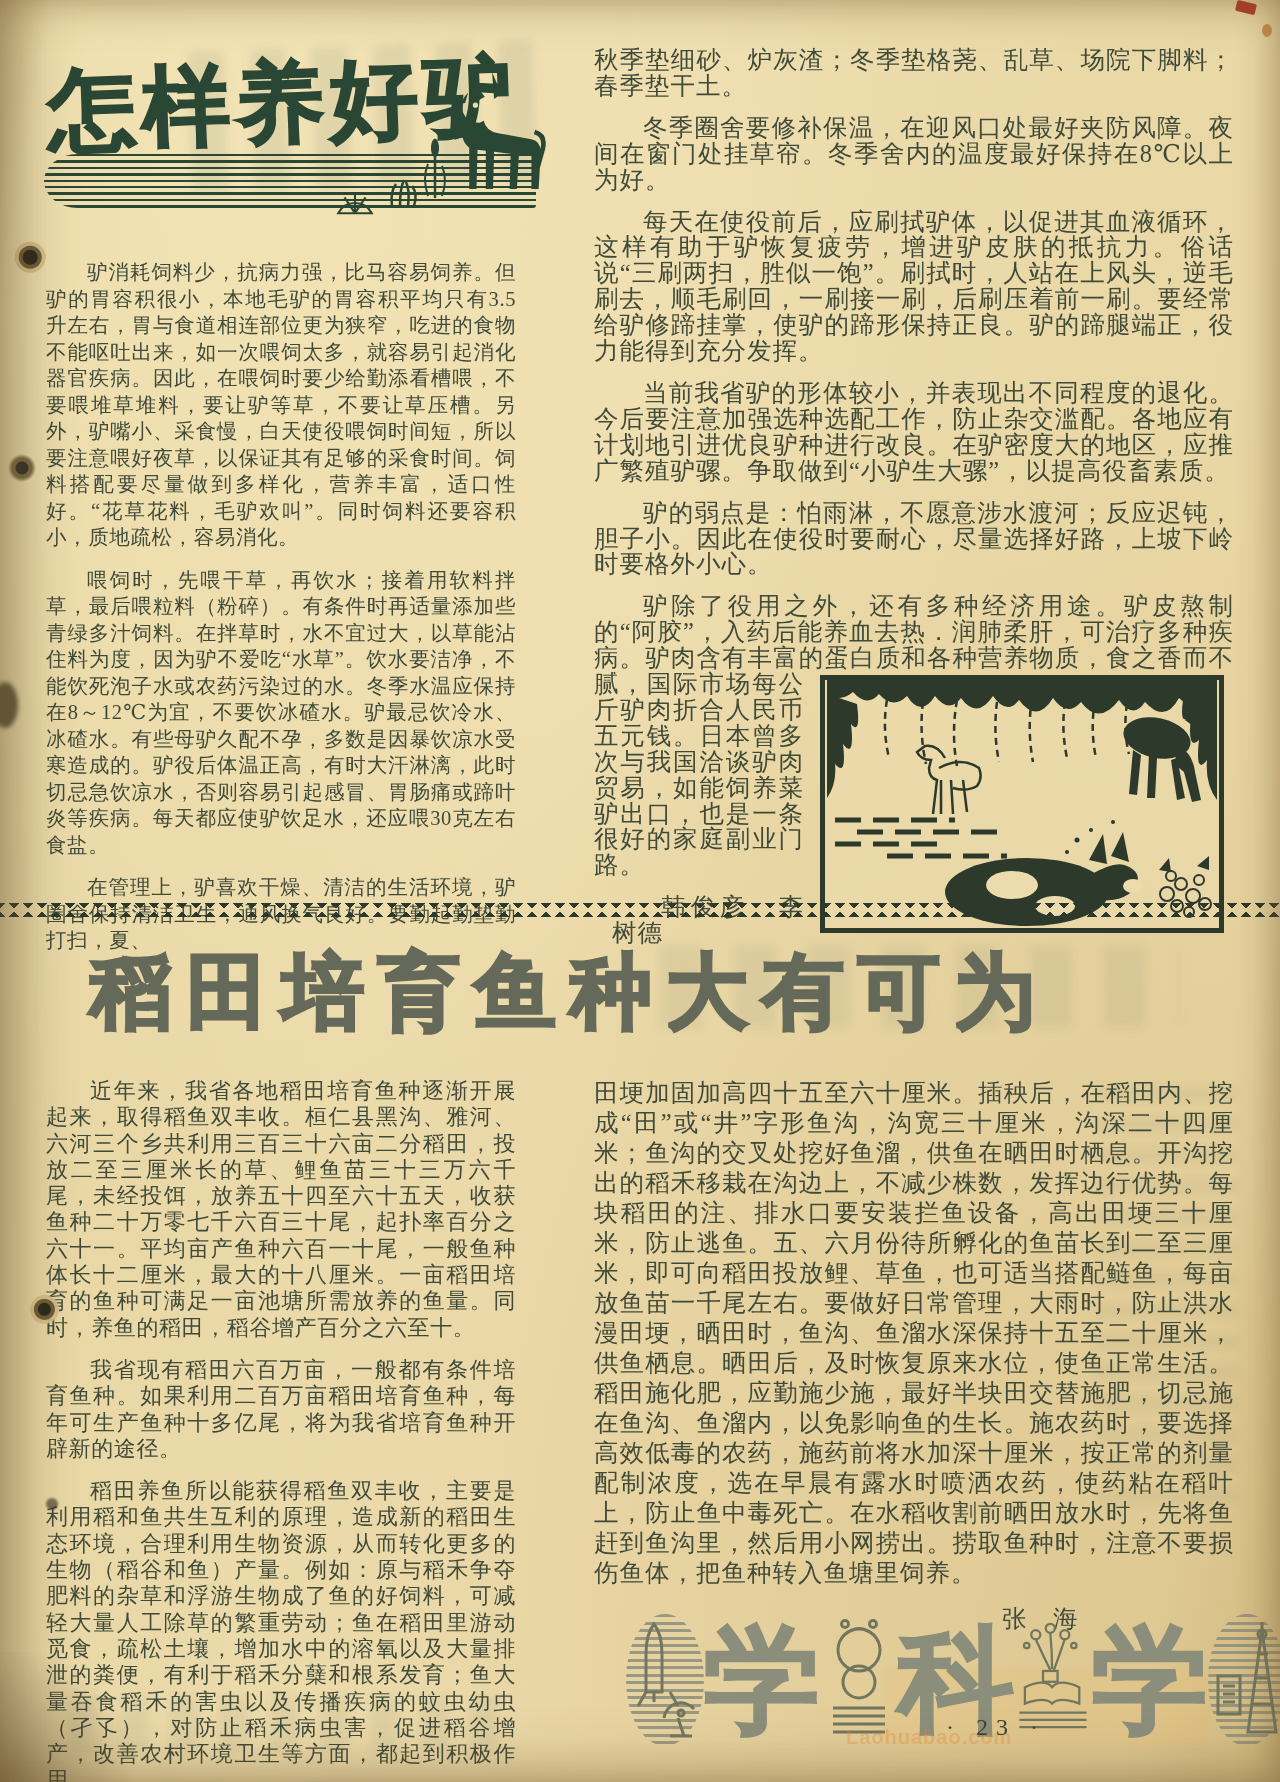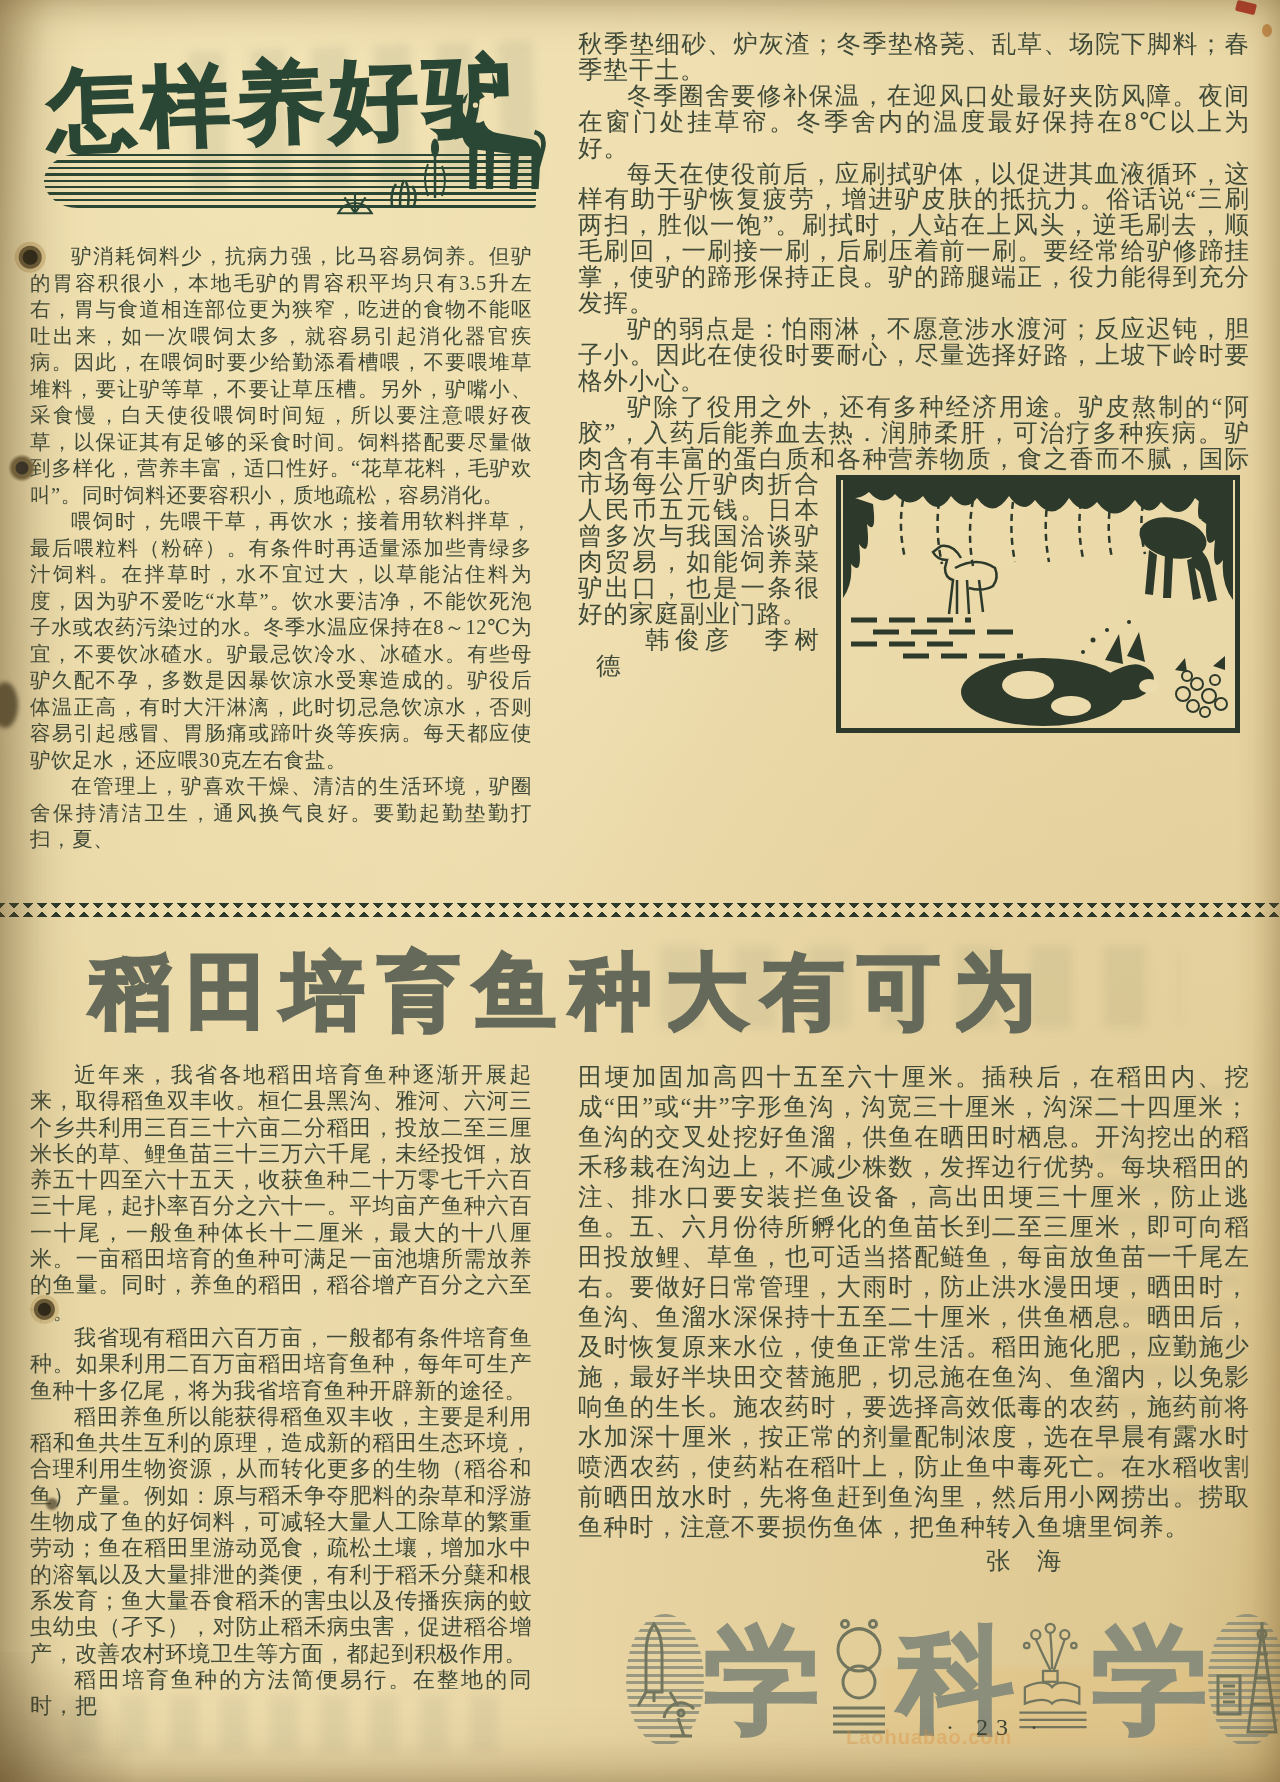--- a/index.html
+++ b/index.html
@@ -14,21 +14,21 @@
   }
   .page::after{
     content:"";position:absolute;inset:0;pointer-events:none;
     box-shadow:
       inset 42px 0 55px -22px rgba(95,75,38,.45),
       inset -20px 0 34px -14px rgba(118,92,48,.38),
       inset 0 26px 44px -20px rgba(128,104,58,.28),
       inset 0 -34px 55px -22px rgba(118,92,48,.34);
   }
   .col{position:absolute;text-align:justify;}
-  .col p{margin:0;text-indent:2em;}
+  .col p{margin:16px;text-indent:2em;}
   .col p.cont{text-indent:0;}
   .a1-left {left:30px; top:243px; width:502px; font-size:20.5px; line-height:26.5px; letter-spacing:.6px;}
   .a1-right{left:578px; top:31px;  width:672px; font-size:24.5px; line-height:25.9px; letter-spacing:1px;}
   .a2-left {left:30px; top:1062px; width:502px; font-size:22px; line-height:26.3px; letter-spacing:.6px;}
   .a2-right{left:578px; top:1062px; width:672px; font-size:24.5px; line-height:30px; letter-spacing:1px;}
 
   
   .title-block{position:absolute;left:38px;top:26px;width:510px;height:200px;}
   .title-text{
     position:absolute;left:10px;top:18px;white-space:nowrap;
@@ -165,20 +165,21 @@
   <div class="col a1-left">
     <p>驴消耗饲料少，抗病力强，比马容易饲养。但驴的胃容积很小，本地毛驴的胃容积平均只有3.5升左右，胃与食道相连部位更为狭窄，吃进的食物不能呕吐出来，如一次喂饲太多，就容易引起消化器官疾病。因此，在喂饲时要少给勤添看槽喂，不要喂堆草堆料，要让驴等草，不要让草压槽。另外，驴嘴小、采食慢，白天使役喂饲时间短，所以要注意喂好夜草，以保证其有足够的采食时间。饲料搭配要尽量做到多样化，营养丰富，适口性好。“花草花料，毛驴欢叫”。同时饲料还要容积小，质地疏松，容易消化。</p>
     <p>喂饲时，先喂干草，再饮水；接着用软料拌草，最后喂粒料（粉碎）。有条件时再适量添加些青绿多汁饲料。在拌草时，水不宜过大，以草能沾住料为度，因为驴不爱吃“水草”。饮水要洁净，不能饮死泡子水或农药污染过的水。冬季水温应保持在8～12℃为宜，不要饮冰碴水。驴最忌饮冷水、冰碴水。有些母驴久配不孕，多数是因暴饮凉水受寒造成的。驴役后体温正高，有时大汗淋漓，此时切忌急饮凉水，否则容易引起感冒、胃肠痛或蹄叶炎等疾病。每天都应使驴饮足水，还应喂30克左右食盐。</p>
     <p>在管理上，驴喜欢干燥、清洁的生活环境，驴圈舍保持清洁卫生，通风换气良好。要勤起勤垫勤打扫，夏、</p>
   </div>
 
   <div class="col a1-right">
     <p class="cont">秋季垫细砂、炉灰渣；冬季垫格荛、乱草、场院下脚料；春季垫干土。</p>
     <p>冬季圈舍要修补保温，在迎风口处最好夹防风障。夜间在窗门处挂草帘。冬季舍内的温度最好保持在8℃以上为好。</p>
     <p>每天在使役前后，应刷拭驴体，以促进其血液循环，这样有助于驴恢复疲劳，增进驴皮肤的抵抗力。俗话说“三刷两扫，胜似一饱”。刷拭时，人站在上风头，逆毛刷去，顺毛刷回，一刷接一刷，后刷压着前一刷。要经常给驴修蹄挂掌，使驴的蹄形保持正良。驴的蹄腿端正，役力能得到充分发挥。</p>
+    <p>当前我省驴的形体较小，并表现出不同程度的退化。今后要注意加强选种选配工作，防止杂交滥配。各地应有计划地引进优良驴种进行改良。在驴密度大的地区，应推广繁殖驴骡。争取做到“小驴生大骡”，以提高役畜素质。</p>
     <p>驴的弱点是：怕雨淋，不愿意涉水渡河；反应迟钝，胆子小。因此在使役时要耐心，尽量选择好路，上坡下岭时要格外小心。</p>
     <p>
       <span>驴除了役用之外，还有多种经济用途。驴皮熬制的“阿胶”，入药后能养血去热．润肺柔肝，可治疗多种疾病。驴肉含有丰富的蛋白质和各种营养物质，食之香</span><span class="donkey-art">
           <svg viewBox="0 0 390 248">
         <g fill="#2c392b" stroke="#2c392b">
           <path stroke="none" d="M0 0 H390 V14 Q368 34 352 18 Q338 44 318 22 Q306 40 292 20 Q272 46 254 22 Q240 38 226 18 Q210 44 192 20 Q180 36 166 16 Q150 40 134 18 Q122 34 108 16 Q94 38 80 16 Q66 30 52 14 Q40 28 26 12 Q14 22 0 16 Z"></path>
           <path stroke="none" d="M0 14 L0 118 Q10 104 8 84 Q20 98 16 64 Q28 80 24 44 Q34 56 30 24 Z"></path>
           <path stroke="none" d="M390 14 V120 Q378 104 380 80 Q368 96 372 60 Q360 72 364 36 Q352 48 356 20 Z"></path>
           <g stroke-width="2.5" fill="none" stroke-dasharray="7 5">
             <path d="M60 20 q-5 28 2 58"></path>

